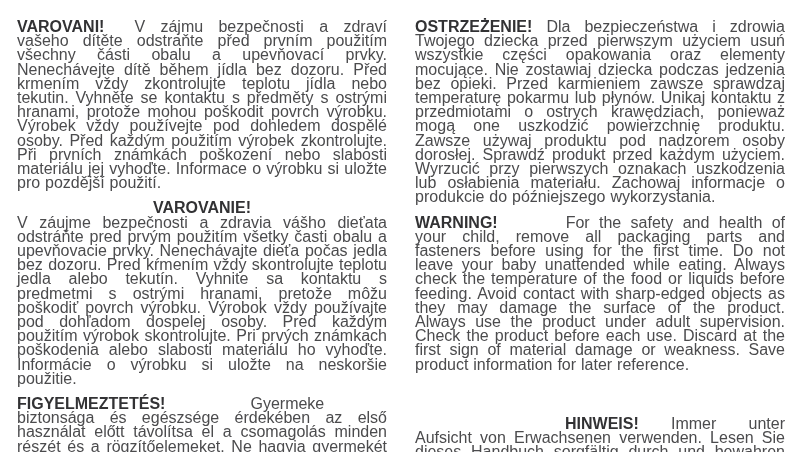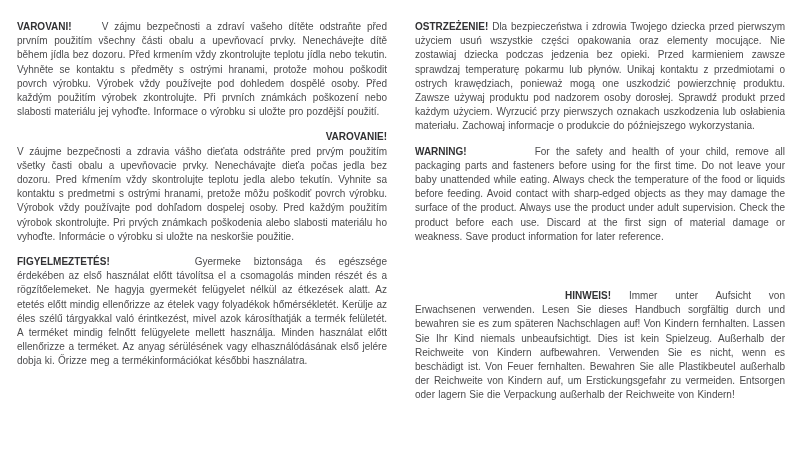--- a/index.html
+++ b/index.html
@@ -18,33 +18,33 @@
     padding: 20px 15px 0 17px;
     display: flex;
     gap: 28px;
   }
   .col {
     flex: 0 0 370px;
     width: 370px;
   }
   .section {
     margin: 0 0 11px 0;
-    font-size: 10px;
+    font-size: 16px;
     line-height: 14.2px;
     text-align: justify;
     color: #4b4b4d;
     word-spacing: 0.5px;
   }
   .heading {
     font-weight: bold;
     color: #323234;
   }
   .heading-block {
     display: block;
-    text-align: right;
+    text-align: center;
   }
   .hspace-sm { display: inline-block; width: 30px; height: 1px; }
   .hspace-md { display: inline-block; width: 68px; height: 1px; }
   .hspace-lg { display: inline-block; width: 85px; height: 1px; }
   .section-german { text-indent: 150px; margin-top: 45px; }
   .section-german .body-text { text-indent: 0; }
 </style>
 </head>
 <body>
 

